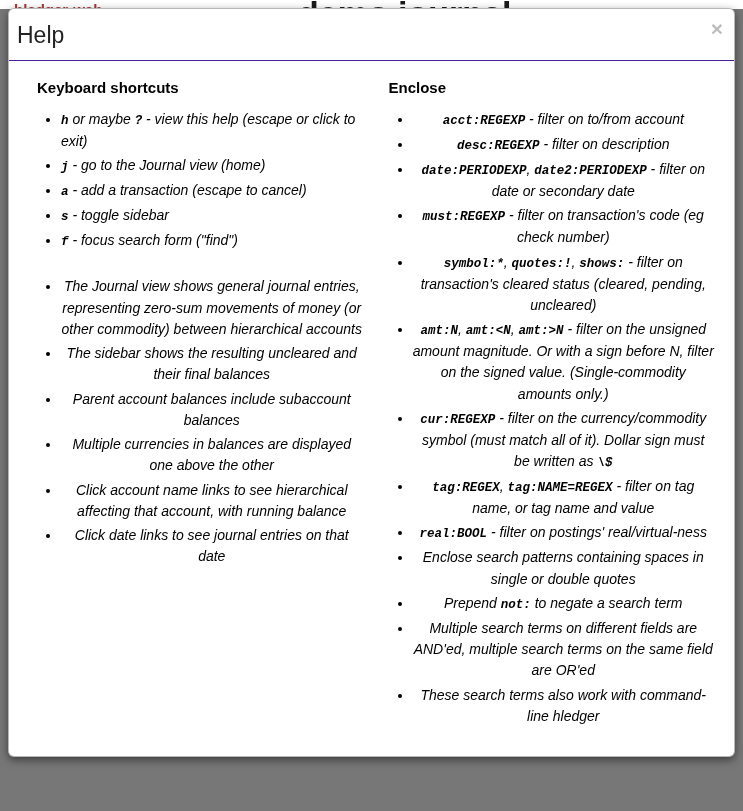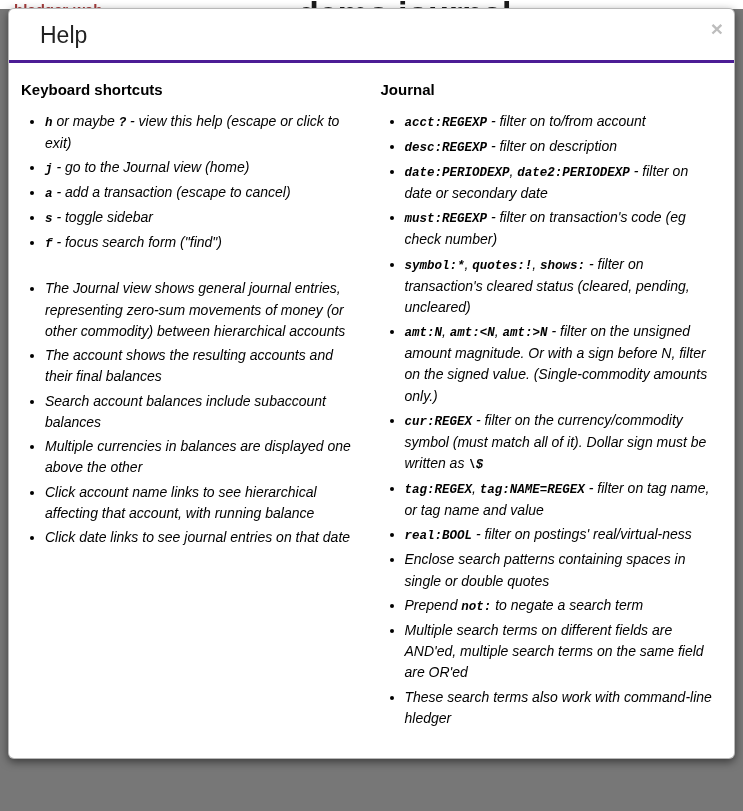--- a/index.html
+++ b/index.html
@@ -41,57 +41,57 @@
   .modal {
     position: absolute; top: 8px; left: 8px; width: 727px;
     background: #ffffff;
     border: 1px solid rgba(0,0,0,0.28);
     border-radius: 6px;
     box-shadow: 0 3px 9px rgba(0,0,0,0.5);
     z-index: 10;
   }
   .modal-header {
     position: relative;
-    padding: 13px 16px 11px 31px;
-    border-bottom: 3px solid #4c1d95;
+    padding: 13px 16px 11px 8px;
+    border-bottom: 1px solid #4c1d95;
   }
   .modal-title {
     margin: 0;
     font-size: 23px;
     font-weight: 500;
     color: #222;
   }
   .close-btn {
     position: absolute; top: 9px; right: 11px;
     border: none; background: none; padding: 0;
     font-size: 21px; line-height: 1;
     font-weight: bold;
     color: #bdbdbd;
     cursor: pointer;
   }
   .modal-body {
-    padding: 18px 20px 26px 12px;
+    padding: 18px 20px 26px 28px;
     display: flex;
     gap: 26px;
   }
   .help-col { flex: 1 1 0; min-width: 0; }
 
   .section-heading {
     margin: 0 0 13px 0;
     font-size: 15px;
     font-weight: bold;
     color: #000;
   }
   .help-list {
     margin: 0 0 24px 0;
     padding: 0 0 0 24px;
     list-style: disc;
     font-style: italic;
   }
-  .help-list:last-child { margin-bottom: 0; }
+  .help-list:last-child { margin-bottom: 0; text-align: center; }
   .help-list li {
     font-size: 14px;
     line-height: 1.52;
     margin-bottom: 3px;
     color: #000;
   }
   .help-list code {
     font-family: "Liberation Mono", "DejaVu Sans Mono", monospace;
     font-weight: bold;
     font-size: 12.5px;
@@ -118,37 +118,37 @@
         <h4 class="section-heading">Keyboard shortcuts</h4>
         <ul class="help-list">
           <li><code>h</code> or maybe <code>?</code> - view this help (escape or click to exit)</li>
           <li><code>j</code> - go to the Journal view (home)</li>
           <li><code>a</code> - add a transaction (escape to cancel)</li>
           <li><code>s</code> - toggle sidebar</li>
           <li><code>f</code> - focus search form ("find")</li>
         </ul>
         <ul class="help-list">
           <li>The Journal view shows general journal entries, representing zero-sum movements of money (or other commodity) between hierarchical accounts</li>
-          <li>The account shows the resulting accounts and their final balances</li>
-          <li>Search account balances include subaccount balances</li>
+          <li>The sidebar shows the resulting uncleared and their final balances</li>
+          <li>Parent account balances include subaccount balances</li>
           <li>Multiple currencies in balances are displayed one above the other</li>
           <li>Click account name links to see hierarchical affecting that account, with running balance</li>
           <li>Click date links to see journal entries on that date</li>
         </ul>
       </div>
     <div class="help-col" id="col-right">
-        <h4 class="section-heading">Journal</h4>
+        <h4 class="section-heading">Enclose</h4>
         <ul class="help-list">
           <li><code>acct:REGEXP</code> - filter on to/from account</li>
           <li><code>desc:REGEXP</code> - filter on description</li>
           <li><code>date:PERIODEXP</code>, <code>date2:PERIODEXP</code> - filter on date or secondary date</li>
           <li><code>must:REGEXP</code> - filter on transaction's code (eg check number)</li>
           <li><code>symbol:*</code>, <code>quotes:!</code>, <code>shows:</code> - filter on transaction's cleared status (cleared, pending, uncleared)</li>
           <li><code>amt:N</code>, <code>amt:&lt;N</code>, <code>amt:&gt;N</code> - filter on the unsigned amount magnitude. Or with a sign before N, filter on the signed value. (Single-commodity amounts only.)</li>
-          <li><code>cur:REGEX</code> - filter on the currency/commodity symbol (must match all of it). Dollar sign must be written as <code>\$</code></li>
+          <li><code>cur:REGEXP</code> - filter on the currency/commodity symbol (must match all of it). Dollar sign must be written as <code>\$</code></li>
           <li><code>tag:REGEX</code>, <code>tag:NAME=REGEX</code> - filter on tag name, or tag name and value</li>
           <li><code>real:BOOL</code> - filter on postings' real/virtual-ness</li>
           <li>Enclose search patterns containing spaces in single or double quotes</li>
           <li>Prepend <code>not:</code> to negate a search term</li>
           <li>Multiple search terms on different fields are AND'ed, multiple search terms on the same field are OR'ed</li>
           <li>These search terms also work with command-line hledger</li>
         </ul>
       </div>
   </div>
 </div>

